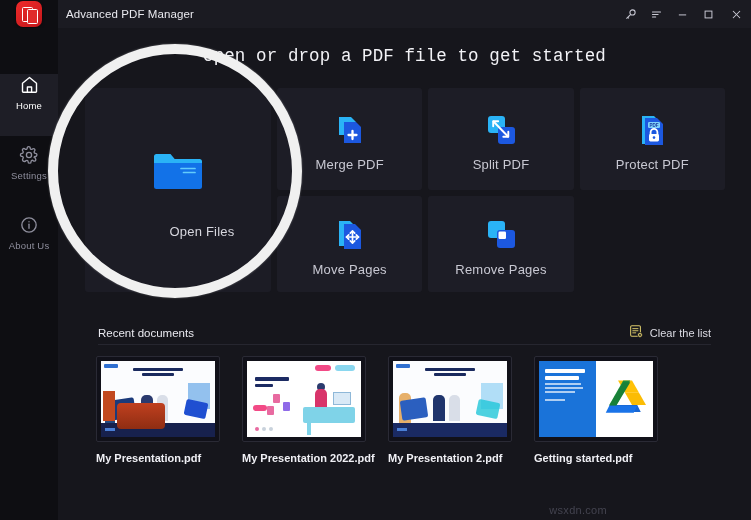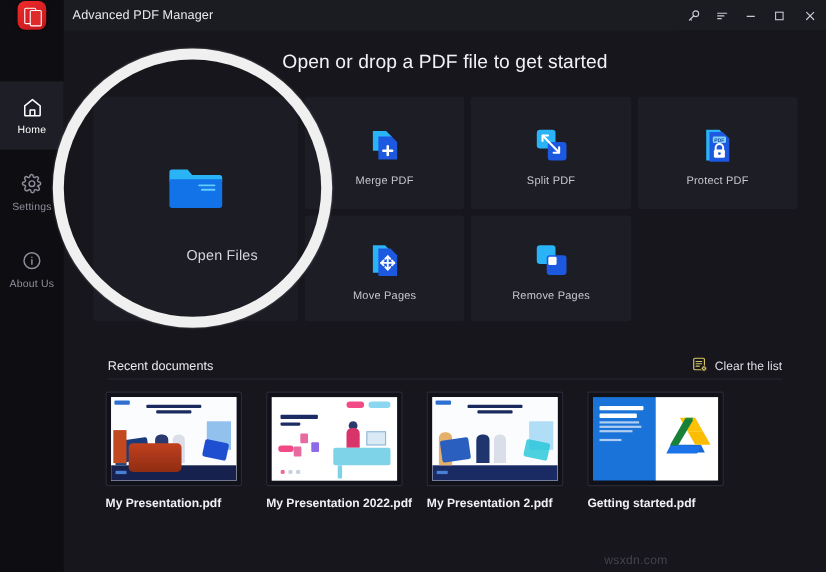--- a/index.html
+++ b/index.html
@@ -60,39 +60,40 @@
   
   .sidebar {
     position: absolute; left: 0; top: 28px;
     width: 58px; height: 492px;
     background: #0e0e12;
     padding-top: 46px;
   }
   .side-item {
     width: 58px; height: 62px;
     display: flex; flex-direction: column;
-    align-items: center; justify-content: center;
+    align-items: center; 
     color: #8e8e9c;
     margin-bottom: 8px;
   }
   .side-item.active { background: #1e1e26; color: #ffffff; }
   .side-label { font-size: 9.5px; margin-top: 5px; letter-spacing: .2px; }
   .side-ico { height: 21px; display:flex; align-items:center; }
 
   
   .main {
     position: absolute; left: 58px; top: 28px;
     width: 693px; height: 492px;
     background: #16161c;
   }
   .headline {
     position: absolute; left: 0; top: 18px; width: 693px;
     text-align: center;
     font-size: 17.5px; color: #f2f2f6; font-weight: normal;
     letter-spacing: .1px;
+    font-family: Liberation Mono, monospace;
   }
 
   
   .grid {
     position: absolute; left: 27px; top: 60px;
     width: 640px;
     display: grid;
     grid-template-columns: 186px 1fr 1fr 1fr;
     grid-template-rows: 102px 96px;
     gap: 6px;
@@ -102,21 +103,21 @@
     border-radius: 3px;
     display: flex; flex-direction: column;
     align-items: center; justify-content: center;
     position: relative;
   }
   .tile.open-files {
     grid-row: span 2;
     background: #1c1c25;
   }
   .tile-label {
-    font-size: 10px; color: #c8c8d2; margin-top: 4px; letter-spacing: .2px;
+    font-size: 13px; color: #c8c8d2; margin-top: 4px; letter-spacing: .2px;
   }
   .tile.open-files .tile-label { font-size: 13px; color: #d6d6de; margin-top: 22px; margin-left: 48px; }
   .tile-ico { height: 46px; display: flex; align-items: center; justify-content: center; }
   .tile.open-files .tile-ico { height: 60px; }
 
   
   .recent-head {
     position: absolute; left: 40px; top: 296px; width: 613px;
     display: flex; align-items: center;
   }

